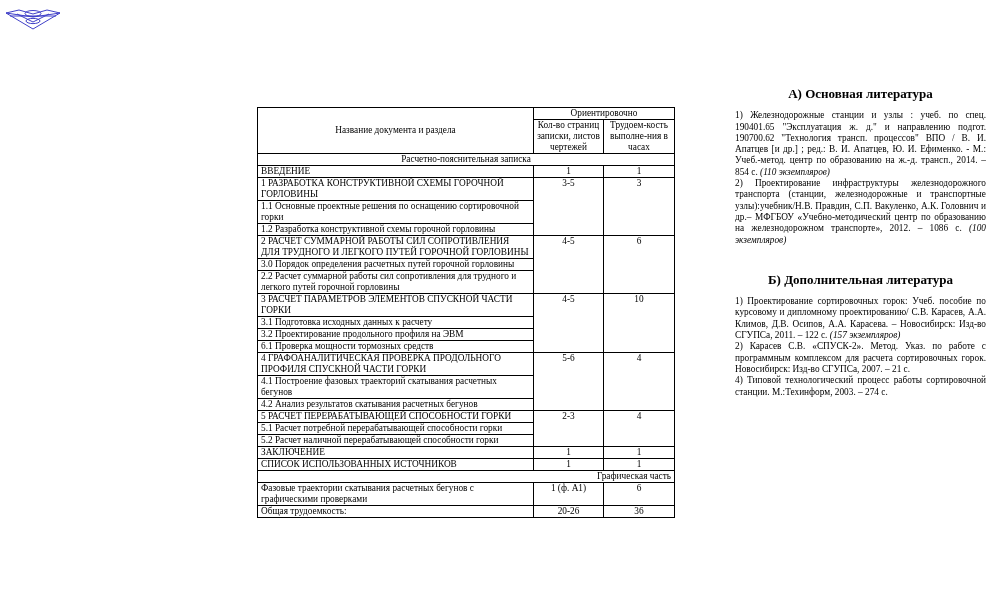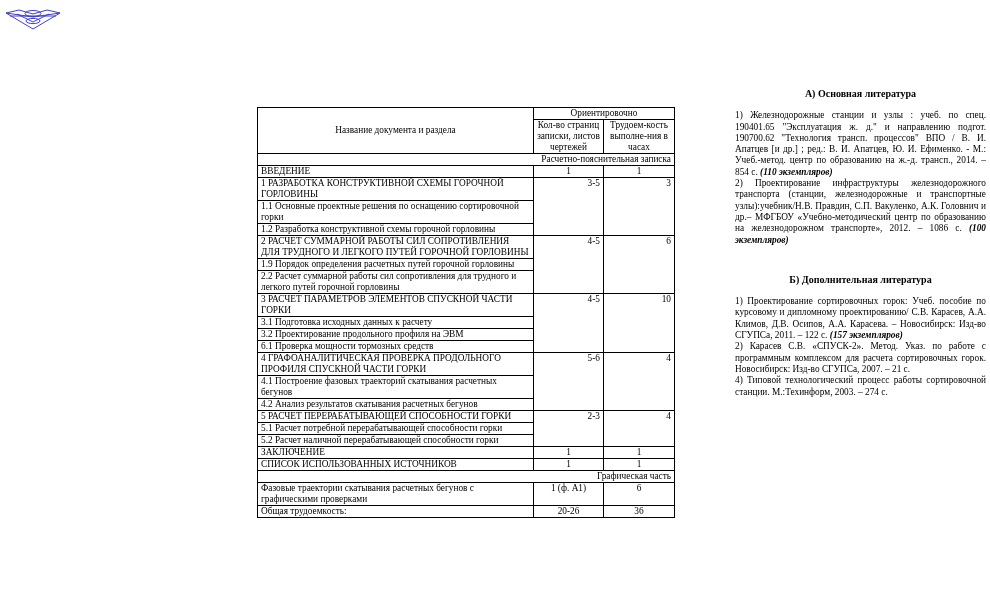--- a/index.html
+++ b/index.html
@@ -32,41 +32,41 @@
     font-weight: normal;
     vertical-align: top;
     overflow: hidden;
     margin-top: 33px;
   }
   .doc-table col.c-name  { width: 276px; }
   .doc-table col.c-pages { width: 70px; }
   .doc-table col.c-hours { width: 71px; }
   .doc-table .hdr { text-align: center; vertical-align: middle; }
   .doc-table .val { text-align: center; }
-  .doc-table .val-top { text-align: right; vertical-align: top; }
-  .doc-table .span-left { text-align: right; }
+  .doc-table .val-top { text-align: center; vertical-align: top; }
+  .doc-table .span-left { text-align: center; }
   .doc-table .span-center { text-align: right; }
   
   .lit-col {
     position: absolute;
     left: 735px; top: 88px;
     width: 251px;
     font-size: 9.3px;
     line-height: 11.3px;
     text-align: justify;
   }
   .lit-col h3 {
     margin: 0 0 11px 0;
-    font-size: 10px;
+    font-size: 13px;
     font-weight: bold;
     text-align: center;
   }
   .lit-col h3.second { margin-top: 28px; }
   .lit-col p { margin: 0; }
-  .copies { font-weight: bold; font-style: italic; margin-top: 36px; }
+  .copies { font-weight: normal; font-style: italic; margin-top: 36px; }
 </style>
 </head>
 <body>
 
 <svg class="logo" viewBox="0 0 58 24" aria-hidden="true">
   <g fill="none" stroke="#4040c8" stroke-width="1">
     <path d="M2 5 L15 2 L29 6 L43 2 L56 5"></path>
     <path d="M2 5 L29 9 L56 5 L29 21 Z"></path>
     <path d="M6 8 L52 8"></path>
     <ellipse cx="29" cy="5.5" rx="8" ry="3"></ellipse>
@@ -111,21 +111,21 @@
     <tr>
         <td>1.2 Разработка конструктивной схемы горочной горловины</td>
       </tr>
 
     <tr>
       <td>2 РАСЧЕТ СУММАРНОЙ РАБОТЫ СИЛ СОПРОТИВЛЕНИЯ ДЛЯ ТРУДНОГО И ЛЕГКОГО ПУТЕЙ ГОРОЧНОЙ ГОРЛОВИНЫ</td>
       <td class="val-top" rowspan="3">4-5</td>
       <td class="val-top" rowspan="3">6</td>
     </tr>
     <tr>
-        <td>1.9 Порядок определения расчетных путей горочной горловины</td>
+        <td>3.0 Порядок определения расчетных путей горочной горловины</td>
       </tr>
     <tr>
         <td>2.2 Расчет суммарной работы сил сопротивления для трудного и легкого путей горочной горловины</td>
       </tr>
 
     <tr>
       <td>3 РАСЧЕТ ПАРАМЕТРОВ ЭЛЕМЕНТОВ СПУСКНОЙ ЧАСТИ ГОРКИ</td>
       <td class="val-top" rowspan="4">4-5</td>
       <td class="val-top" rowspan="4">10</td>
     </tr>

